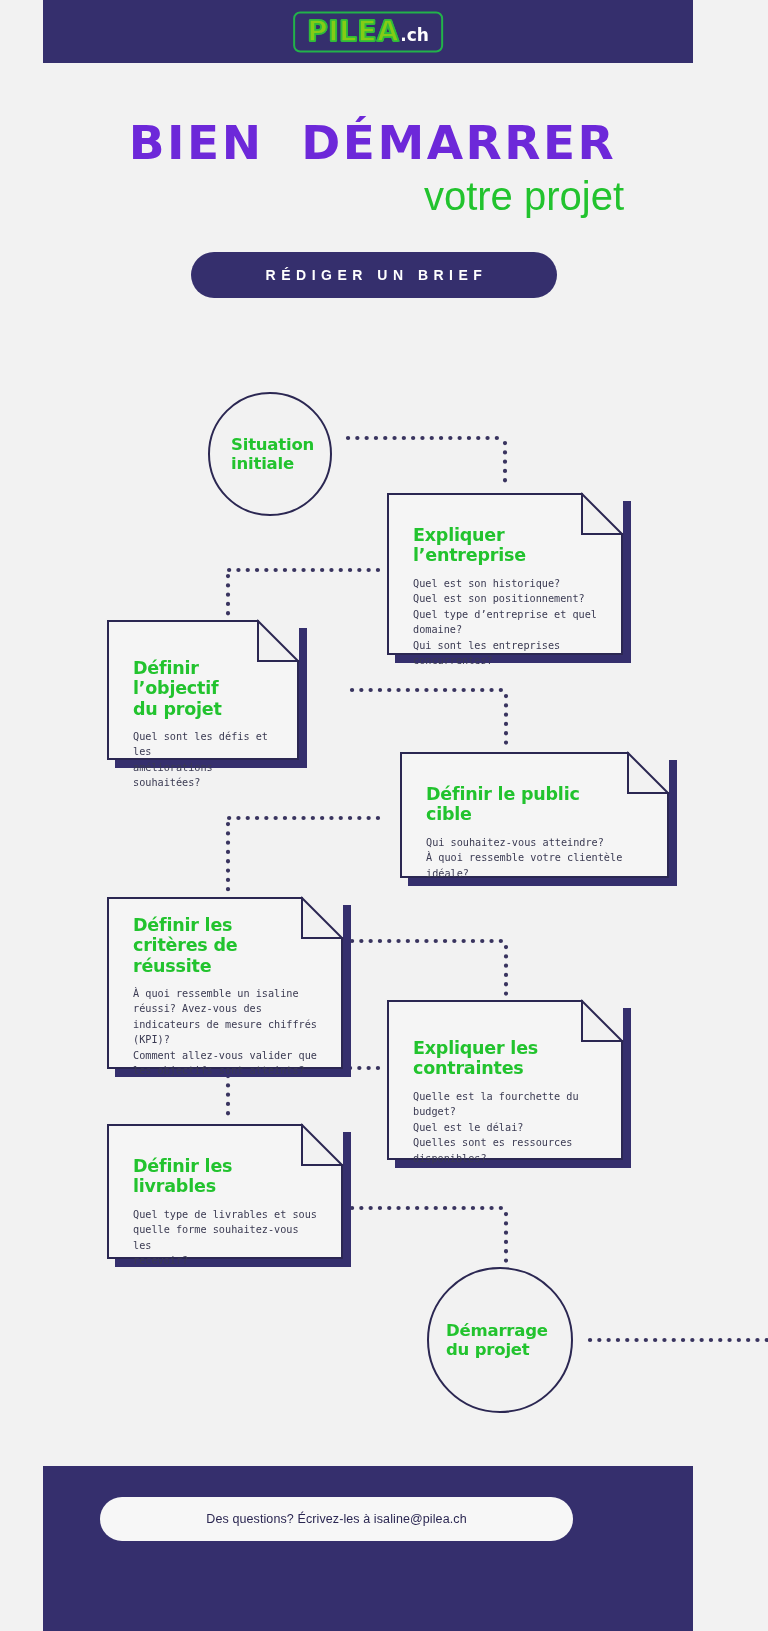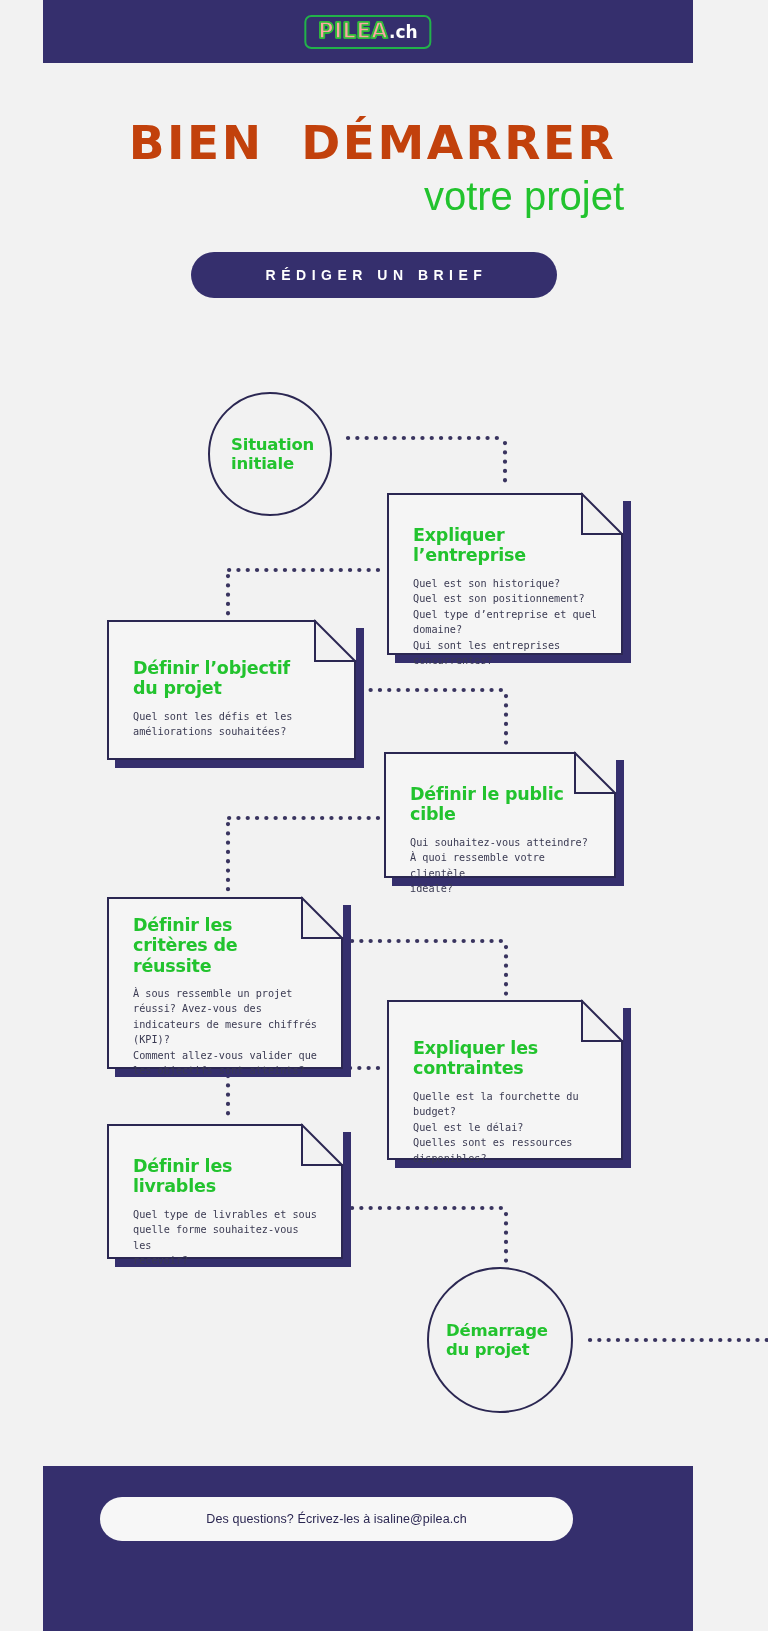--- a/index.html
+++ b/index.html
@@ -38,24 +38,24 @@
     transform: translate(-50%, -50%);
     border: 2px solid #22b24a;
     border-radius: 7px;
     padding: 4px 12px 5px 12px;
     display: flex;
     align-items: baseline;
     line-height: 1;
   }
   .logo-pilea {
     font-family: "DejaVu Sans", sans-serif;
-    font-size: 21px;
+    font-size: 28px;
     font-weight: bold;
     letter-spacing: 0.5px;
-    color: #fca5a5;
+    color: #84cc16;
     -webkit-text-stroke: 1.6px #2fbb3a;
     text-shadow:
       -1px 0 #2fbb3a, 1px 0 #2fbb3a,
       0 -1px #2fbb3a, 0 1px #2fbb3a;
   }
   .logo-ch {
     font-family: "DejaVu Sans", sans-serif;
     font-size: 17px;
     font-weight: bold;
     color: #ffffff;
@@ -66,21 +66,21 @@
   .title-main {
     position: absolute;
     left: 0;
     top: 119px;
     width: 745px;
     text-align: center;
     font-family: "DejaVu Sans", sans-serif;
     font-weight: bold;
     font-size: 47px;
     letter-spacing: 2.5px;
-    color: #c2410c;
+    color: #6d28d9;
     line-height: 1;
     white-space: pre;
   }
   .title-sub {
     position: absolute;
     left: 0;
     top: 176px;
     width: 616px;
     text-align: right;
     font-family: "Liberation Sans", sans-serif;
@@ -228,22 +228,22 @@
     font-family: "DejaVu Sans Mono", monospace;
     font-size: 10.2px;
     line-height: 1.52;
     color: #3a3a52;
     white-space: pre-line;
     margin: 0;
   }
 
   
   #card-entreprise  { left: 387px; top: 493px;  width: 236px; height: 162px; }
-  #card-objectif    { left: 107px; top: 620px;  width: 249px; height: 140px; }
-  #card-public      { left: 384px; top: 752px;  width: 232px; height: 126px; }
+  #card-objectif    { left: 107px; top: 620px;  width: 192px; height: 140px; }
+  #card-public      { left: 400px; top: 752px;  width: 269px; height: 126px; }
   #card-criteres    { left: 107px; top: 897px;  width: 236px; height: 172px; }
   #card-contraintes { left: 387px; top: 1000px; width: 236px; height: 160px; }
   #card-livrables   { left: 107px; top: 1124px; width: 236px; height: 135px; }
 
   #card-entreprise .card-inner  { padding-top: 30px; }
   #card-objectif .card-inner    { padding-top: 36px; }
   #card-public .card-inner      { padding-top: 30px; }
   #card-criteres .card-inner    { padding-top: 16px; }
   #card-contraintes .card-inner { padding-top: 36px; }
   #card-livrables .card-inner   { padding-top: 30px; }
@@ -395,21 +395,21 @@
     <div class="card">
       <div class="fold">
         <svg width="44" height="44" viewBox="0 0 44 44">
             <path d="M0 0 L42 42" stroke="#2b2752" stroke-width="2" fill="none"></path>
           </svg>
       </div>
       <div class="card-inner">
         <div class="card-title">Définir les
 critères de
 réussite</div>
-        <div class="card-body">À sous ressemble un projet
+        <div class="card-body">À quoi ressemble un isaline
 réussi? Avez-vous des
 indicateurs de mesure chiffrés
 (KPI)?
 Comment allez-vous valider que
 les objectifs sont atteints?</div>
       </div>
     </div>
   </div>
 
   <div class="card-wrap" id="card-contraintes">

